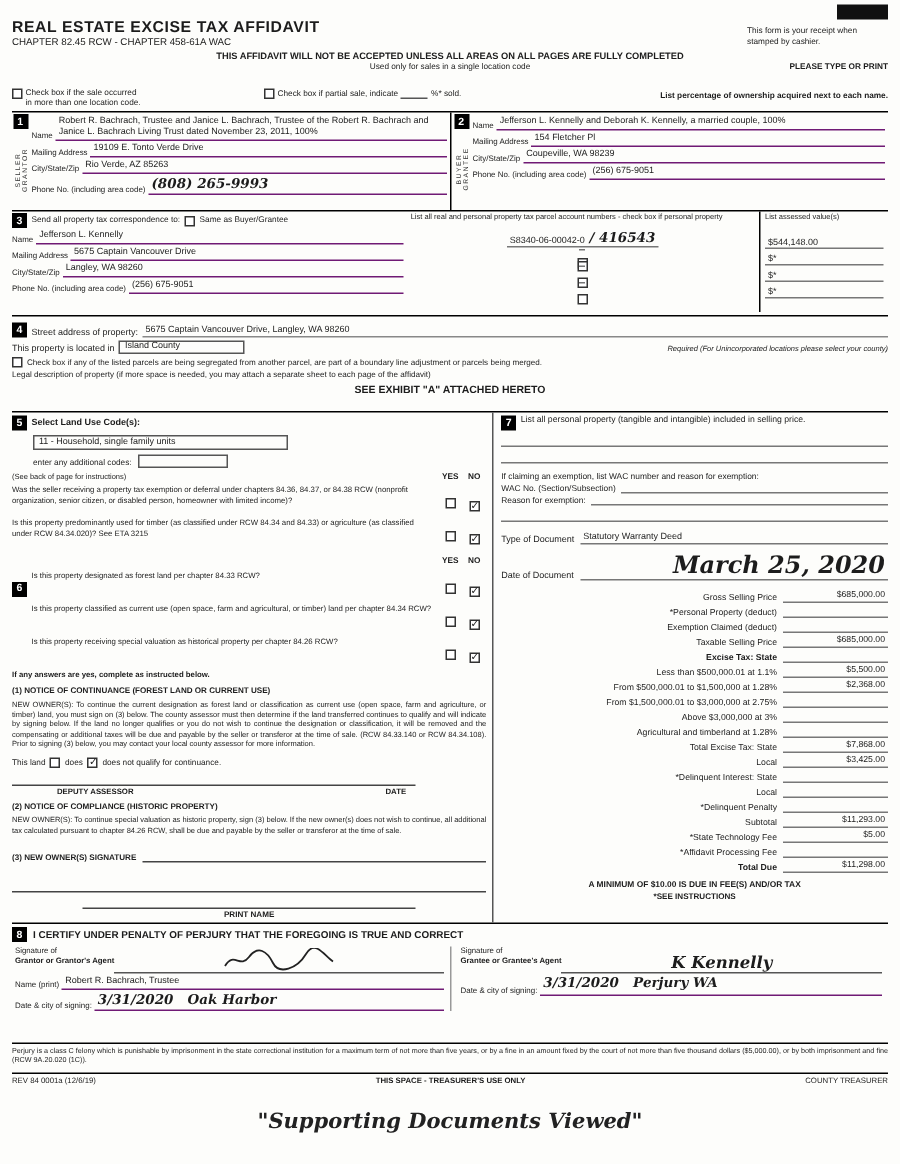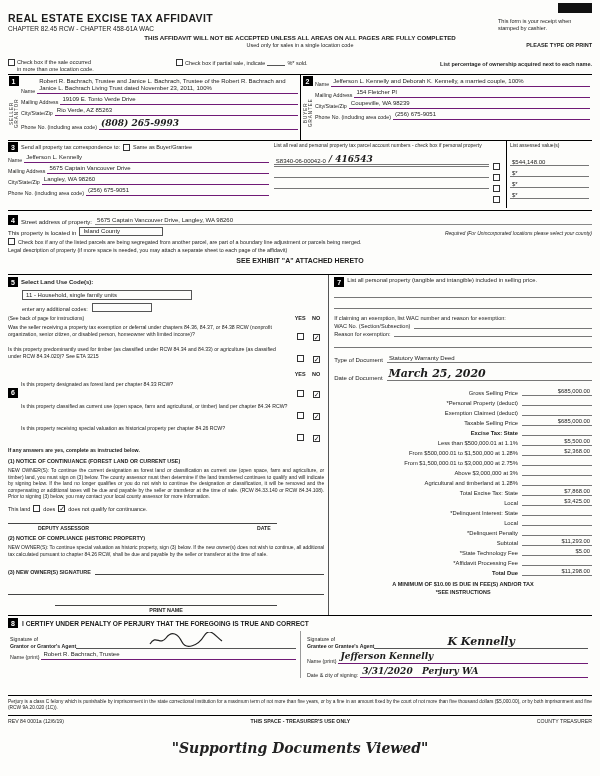--- a/index.html
+++ b/index.html
@@ -51,21 +51,21 @@
   .frow .lbl { font-size:5.3px; white-space:nowrap; color:#222; }
   .frow .val { flex:1; border-bottom:1px solid #701a75; font-size:6px; padding:0 2px 1px; min-height:8px; line-height:1.15; }
   .frow .val.hwv { font-size:9px; }
 
   
   .sec3 { display:flex; border-bottom:1px solid #000; min-height:70px; padding-bottom:2px; }
   .s3left { width:45%; padding:1px 2px 0 0; }
   .s3top { display:flex; align-items:center; gap:3px; font-size:5.5px; }
   .s3mid { flex:1; padding:1px 3px 0; }
   .s3hdr { font-size:5px; line-height:1.2; min-height:13px; }
-  .prow { display:flex; align-items:flex-start; height:11px; }
+  .prow { display:flex; align-items:center; height:11px;flex-direction:column; }
   .pline { flex:1; border-bottom:1px solid #777; font-size:6px; display:flex; align-items:flex-end; gap:3px; padding:0 2px; }
   .pline .hw { font-size:9px; line-height:1; }
   .pcb { width:14px; text-align:center; padding-bottom:1px; }
   .s3right { width:86px; border-left:1px solid #000; padding:1px 3px 0; }
   .vrow { height:11px; border-bottom:1px solid #777; font-size:6px; display:flex; align-items:flex-end; padding:0 2px; }
 
   
   .sec4 { border-bottom:1px solid #000; padding:2px 0 2px; min-height:64px; }
   .s4row { display:flex; align-items:flex-end; gap:3px; font-size:6px; margin-top:2px; }
   .s4row .u { flex:1; border-bottom:1px solid #888; padding:0 2px 1px; }
@@ -100,36 +100,36 @@
   .n3row { display:flex; align-items:flex-end; gap:4px; margin-top:8px; }
   .n3line { flex:1; border-bottom:1px solid #444; height:10px; }
   .printname { width:70%; margin:10px auto 0; border-top:1px solid #444; text-align:center; font-size:5.4px; font-weight:bold; padding-top:1px; }
 
   .s7hdr { display:flex; gap:3px; font-size:5.8px; }
   .blankline { border-bottom:1px solid #777; height:11px; }
   .wacintro { font-size:5.6px; margin-top:6px; }
   .docrow { display:flex; align-items:flex-end; gap:4px; font-size:6px; margin-top:4px; }
   .docrow .dlbl { white-space:nowrap; }
   .docrow .dval { flex:1; border-bottom:1px solid #777; padding:0 2px 1px; }
-  .docrow .dval.hwv { font-size:11px; padding-bottom:0; }
+  .docrow .dval.hwv { font-size:16px; padding-bottom:0;text-align:right; }
 
   .taxtbl { margin-top:5px; }
   .trow { display:flex; align-items:flex-end; height:10px; font-size:5.8px; }
   .tlabel { flex:1; text-align:right; padding-right:4px; white-space:nowrap; overflow:hidden; }
   .tval { width:70px; flex:none; border-bottom:1px solid #777; text-align:right; padding:0 2px 1px; }
   .minline { text-align:center; font-size:5.6px; font-weight:bold; margin-top:5px; }
   .seeinstr { text-align:center; font-size:5.4px; font-weight:bold; margin-top:2px; }
 
   
   .sec8 { border-bottom:1px solid #000; padding:2px 0; min-height:80px; }
   .s8hdr { display:flex; gap:4px; align-items:center; font-size:6.6px; font-weight:bold; }
   .sighalves { display:flex; margin-top:3px; }
   .sighalf { width:50%; padding:0 4px 0 2px; }
   .sighalf + .sighalf { border-left:1px solid #999; padding-left:6px; }
-  .sigrow { display:flex; align-items:flex-end; }
+  .sigrow { display:flex; }
   .siglbl { font-size:5.2px; line-height:1.25; white-space:nowrap; }
   .sigspace { flex:1; border-bottom:1px solid #555; display:flex; align-items:flex-end; justify-content:center; min-height:18px; }
   .signame { font-size:11px; line-height:1; padding-bottom:1px; }
 
   
   .perjury { font-size:4.8px; line-height:1.3; margin-top:3px; text-align:justify; }
   .revrow { display:flex; justify-content:space-between; align-items:flex-end; font-size:5.2px; border-top:1px solid #000; margin-top:3px; padding-top:2px; }
   .revrow .mid { font-weight:bold; }
   .stamp { text-align:center; font-size:14px; margin-top:16px; color:#222; }
 </style>
@@ -509,36 +509,39 @@
           <span class="sigspace">
             <svg width="80" height="16" viewBox="0 0 80 16">
               <path d="M4 12 C10 2 14 14 20 6 S32 2 36 10 S52 14 58 4 S70 5 76 9" fill="none" stroke="#222" stroke-width="1.2"></path>
             </svg>
           </span>
         </div>
         <div class="frow">
           <span class="lbl">Name (print)</span>
           <span class="val">Robert R. Bachrach, Trustee</span>
         </div>
+        <div class="frow">
+          <span class="lbl">Date &amp; city of signing:</span>
+          <span class="val hwv hw">
+            <span>3/31/2020</span>&nbsp;&nbsp;
+            <span>Oak Harbor</span>
+          </span>
+        </div>
       </div>
       <div class="sighalf">
         <div class="sigrow">
           <span class="siglbl">
             <span>Signature of</span><br>
             <span class="b">Grantee or Grantee's Agent</span>
           </span>
           <span class="sigspace">
             <span class="hw signame">K Kennelly</span>
           </span>
         </div>
         <div class="frow">
-          <span class="lbl">Name (print)</span>
-          <span class="val hwv hw">Jefferson Kennelly</span>
-        </div>
-        <div class="frow">
           <span class="lbl">Date &amp; city of signing:</span>
           <span class="val hwv hw">
             <span>3/31/2020</span>&nbsp;&nbsp;
             <span>Perjury  WA</span>
           </span>
         </div>
       </div>
     </div>
   </div>
 

